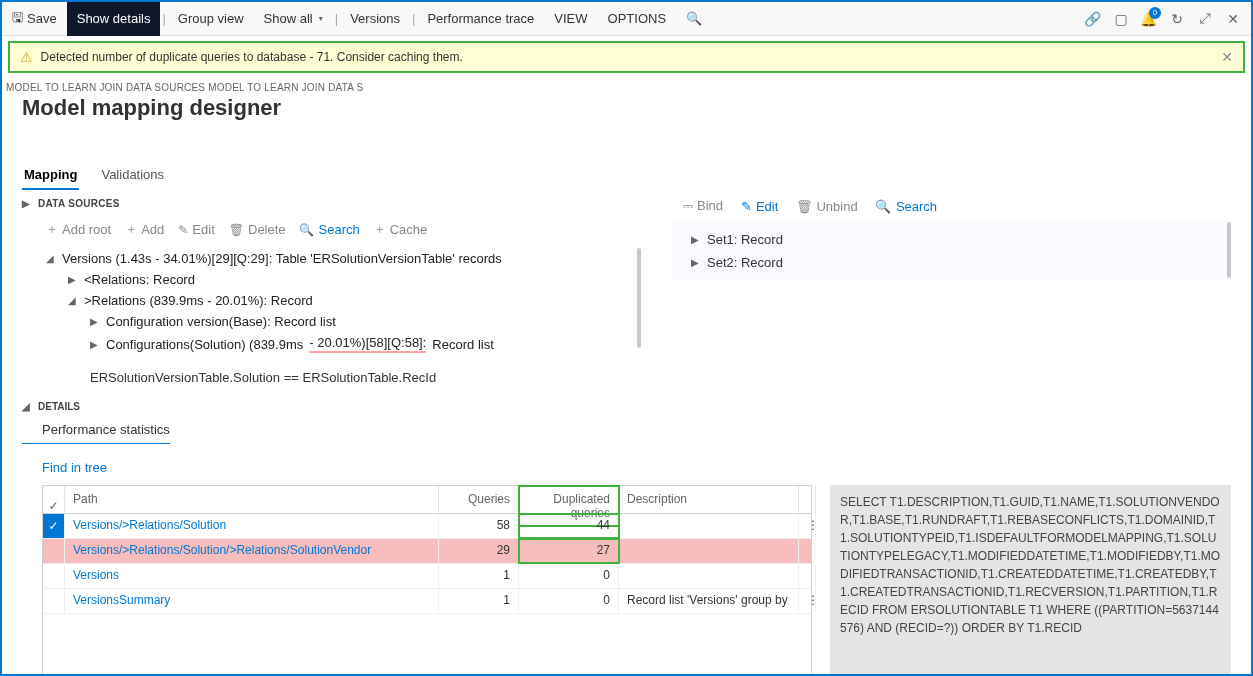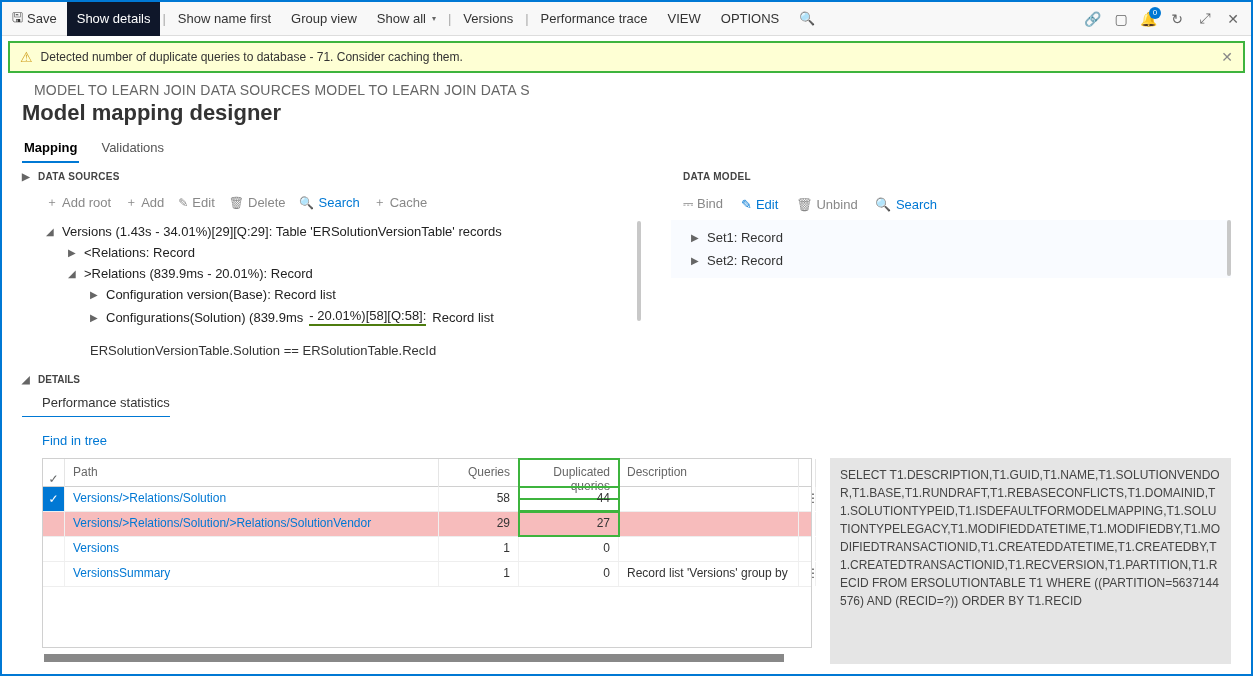--- a/index.html
+++ b/index.html
@@ -10,43 +10,43 @@
 .tb-sep { color: #aaa; margin: 0 2px; }
 .tb-right { margin-left: auto; display: flex; align-items: center; gap: 12px; padding-right: 10px; }
 .tb-icon { width: 16px; height: 16px; display: flex; align-items: center; justify-content: center; font-size: 14px; color: #666; cursor: pointer; }
 .notif { width: 16px; height: 16px; position: relative; }
 .notif::after { content: "0"; position: absolute; top: -4px; right: -4px; background: #0078d4; color:#fff; border-radius: 50%; width: 12px; height: 12px; font-size: 8px; display:flex;align-items:center;justify-content:center; }
 
 .warn-bar { margin: 5px 6px; border: 2px solid #3eb43e; background: #feffd4; padding: 6px 10px; display: flex; align-items: center; gap: 8px; font-size: 12px; }
 .warn-bar .warn-icon { color: #d0a020; font-size: 14px; }
 .warn-bar .close { margin-left: auto; cursor: pointer; color: #888; font-size: 14px; }
 
-.breadcrumb { padding: 4px 32px 0; font-size: 14px; color: #666; letter-spacing: .2px; }
+.breadcrumb { padding: 4px 4px 0; font-size: 10px; color: #666; letter-spacing: .2px; }
 .page-title { padding: 2px 20px 8px; font-size: 22px; font-weight: 600; }
 
 .tabs { padding: 0 20px; display: flex; gap: 20px; }
-.tab { padding: 6px 2px; cursor: pointer; font-size: 13px; color: #555;}
+.tab { padding: 6px 2px; cursor: pointer; font-size: 13px; color: #555; margin-top: 32px;}
 .tab.active { border-bottom: 2px solid #0078d4; color: #000; font-weight:600;}
 
 .main { display: flex; padding: 0 20px; gap: 30px; }
 .left-col { flex: 1; min-width: 0;}
 .right-col { width: 560px; }
 
 .section-hdr { display:flex; align-items:center; gap:6px; padding: 8px 0 6px; font-size: 10px; font-weight:700; color:#444; letter-spacing:.3px;}
 .link-btns { display:flex; gap:14px; padding: 6px 0 10px 24px; font-size:13px;}
 .link-btn { color:#0078d4; cursor:pointer; display:flex; align-items:center; gap:4px;}
 .link-btn.gray { color:#888; }
 .small-icon { font-size:12px; }
 
 .tree { padding-left: 24px; font-size:13px; color:#222; position:relative;}
 .tree-row { display:flex; align-items:center; gap:6px; padding:3px 0; }
 .tree-row.indent1 { padding-left: 22px; }
 .tree-row.indent2 { padding-left: 44px; }
 .caret { width:10px; display:inline-block; color:#666; font-size:10px; cursor:pointer;}
-.underline-green { border-bottom: 2px solid #4d7c0f; padding-bottom:1px;}
+.underline-green { border-bottom: 2px solid #fca5a5; padding-bottom:1px;}
 .tree-scroll { position:absolute; right:0; top:0; width:4px; height:100px; background:#c8c8c8; border-radius:2px;}
 .formula { padding: 14px 0 6px 44px; color:#333; font-size:13px;}
 
 .dm-links { display:flex; gap:18px; padding:8px 0 8px 12px; font-size:13px;align-items:center;}
 .gray-txt { color:#888; }
 .root-def { padding:2px 0 10px 12px; color:#555;}
 .dm-tree { background:#f9fbff; padding:6px 0; position:relative;}
 .dm-row { padding:4px 0 4px 20px; display:flex; align-items:center; gap:6px;}
 .dm-scroll { position:absolute; right:0; top:0; width:4px; height:56px; background:#c8c8c8; border-radius:2px;}
 
@@ -82,23 +82,20 @@
 <div class="toolbar">
   <div class="tb-item">
       <span>🖫</span>
       <span>Save</span>
     </div>
   <div class="tb-item active">
       <span>Show details</span>
     </div>
   <span class="tb-sep">|</span>
   <div class="tb-item">
-      <span>Show name first</span>
-    </div>
-  <div class="tb-item">
       <span>Group view</span>
     </div>
   <div class="tb-item">
       <span>Show all</span>
       <span class="chevron">▾</span>
     </div>
   <span class="tb-sep">|</span>
   <div class="tb-item">
       <span>Versions</span>
     </div>
@@ -193,21 +190,20 @@
           <span class="caret">▶</span>
           <span>Configurations(Solution) (839.9ms</span>
           <span class="underline-green"> - 20.01%)[58][Q:58]: </span>
           <span>Record list</span>
         </div>
       <div class="formula">ERSolutionVersionTable.Solution == ERSolutionTable.RecId</div>
     </div>
   </div>
 
   <div class="right-col">
-    <div class="section-hdr" style="padding-left:12px;">DATA MODEL</div>
     <div class="dm-links">
       <span class="gray-txt"><span>⎓</span> <span>Bind</span></span>
       <span class="link-btn">
           <span>✎</span> 
           <span>Edit</span>
         </span>
       <span class="gray-txt"><span>🗑</span> <span>Unbind</span></span>
       <span class="link-btn">
           <span>🔍</span> 
           <span>Search</span>

